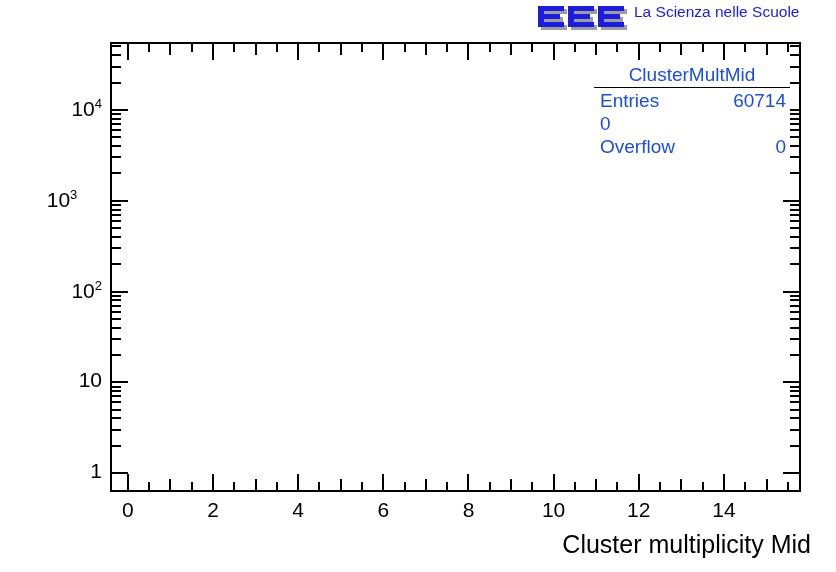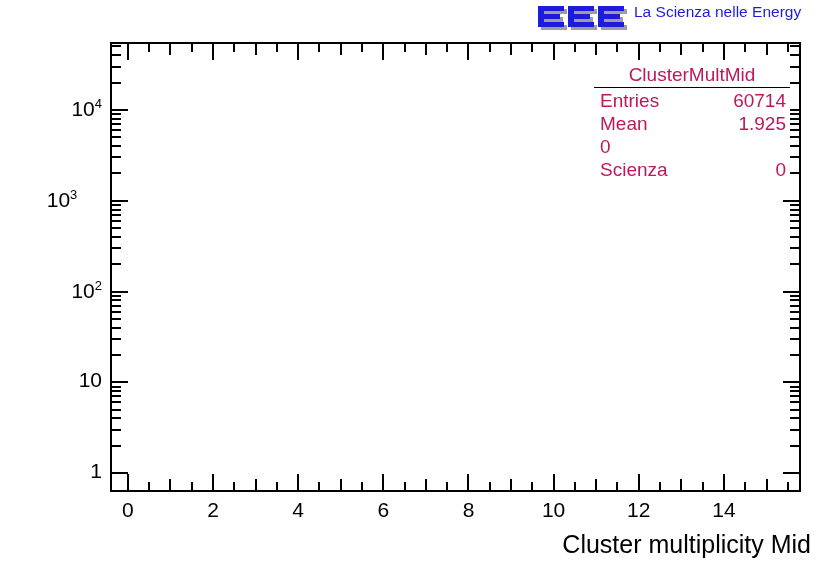--- a/index.html
+++ b/index.html
@@ -28,21 +28,21 @@
   .tk{position:absolute;background:#000;}
 
   
   .ylab{position:absolute;font-size:21px;text-align:right;white-space:nowrap;}
   .ylab sup{font-size:13px;vertical-align:super;}
   .xlab{position:absolute;font-size:21px;text-align:center;white-space:nowrap;}
   .axtitle{position:absolute;font-size:25px;white-space:nowrap;}
 
   
   .stats{position:absolute;left:594px;top:64px;width:196px;
-         background:#fff;font-size:19px;color:#be185d;}
+         background:#fff;font-size:19px;color:#1d4ed8;}
   .stats .sthead{text-align:center;border-bottom:1.5px solid #000;
                  padding-bottom:1px;margin-bottom:1px;}
   .stats .strow{display:flex;justify-content:space-between;line-height:23px;
                 padding:0 4px 0 6px;}
   .stats .strow .k{text-align:left;}
   .stats .strow .v{text-align:right;}
 
   svg{display:block;}
 </style>
 </head>
@@ -78,21 +78,21 @@
         <rect x="32" y="12" width="22" height="5"></rect>
         <rect x="32" y="20" width="26" height="5"></rect>
         <rect x="32" y="4" width="6" height="21"></rect>
         <rect x="62" y="4" width="26" height="5"></rect>
         <rect x="62" y="12" width="22" height="5"></rect>
         <rect x="62" y="20" width="26" height="5"></rect>
         <rect x="62" y="4" width="6" height="21"></rect>
       </g>
     </svg>
     <div class="logo-txt">
-      <div>La Scienza nelle Energy</div>
+      <div>La Scienza nelle Scuole</div>
     </div>
   </div>
 
   <div class="plotclip">
     <svg id="plotsvg" width="691" height="450" viewBox="0 0 691 450">
         <line x1="0" y1="431.14859179770804" x2="691" y2="431.14859179770804" stroke="#9a9a9a" stroke-width="1" stroke-dasharray="6,6"></line>
         <line x1="0" y1="340.34582886046326" x2="691" y2="340.34582886046326" stroke="#9a9a9a" stroke-width="1" stroke-dasharray="6,6"></line>
         <line x1="0" y1="249.54306592321848" x2="691" y2="249.54306592321848" stroke="#9a9a9a" stroke-width="1" stroke-dasharray="6,6"></line>
         <line x1="0" y1="158.7403029859737" x2="691" y2="158.7403029859737" stroke="#9a9a9a" stroke-width="1" stroke-dasharray="6,6"></line>
         <line x1="0" y1="67.93754004872898" x2="691" y2="67.93754004872898" stroke="#9a9a9a" stroke-width="1" stroke-dasharray="6,6"></line>
@@ -282,26 +282,22 @@
   <div class="axtitle" id="xtitle" style="right: 25px; top: 530px;">Cluster multiplicity Mid</div>
 
   <div class="stats">
     <div class="sthead">ClusterMultMid</div>
     <div id="statsrows">
         <div class="strow">
           <span class="k">Entries</span>
           <span class="v">60714</span>
         </div>
         <div class="strow">
-          <span class="k">Mean</span>
-          <span class="v">1.925</span>
-        </div>
-        <div class="strow">
           <span class="v">0</span>
         </div>
         <div class="strow">
-          <span class="k">Scienza</span>
+          <span class="k">Overflow</span>
           <span class="v">0</span>
         </div>
       </div>
   </div>
 
 </div>
 
 </body></html>

